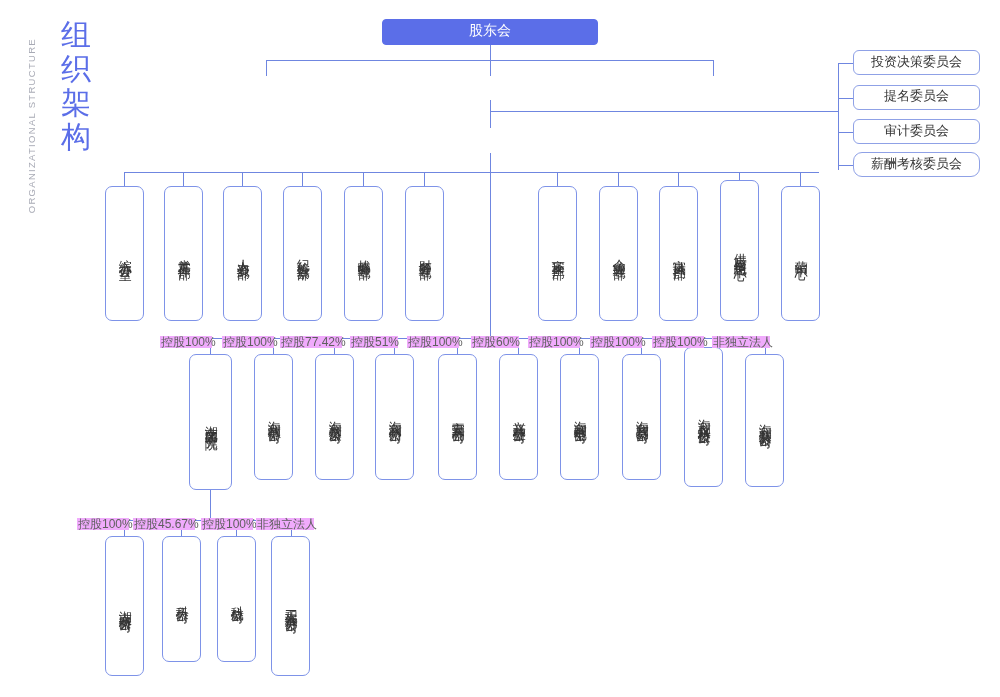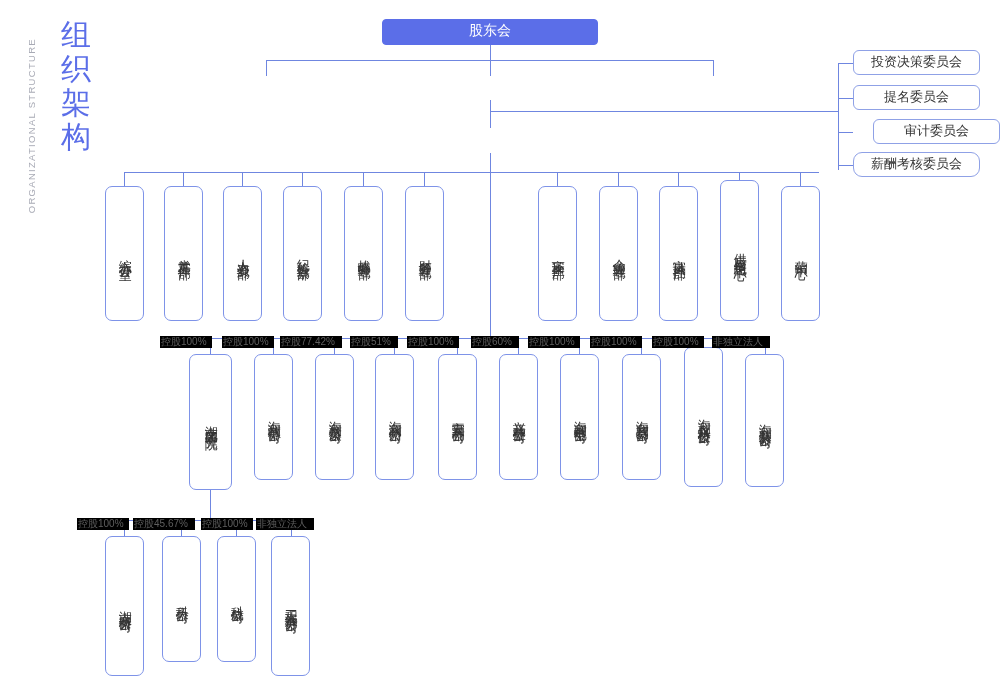--- a/index.html
+++ b/index.html
@@ -76,25 +76,25 @@
   }
 
   
   .ln { position:absolute; background:#6f86e0; z-index:1; }
   .lnh { height:1px; }
   .lnv { width:1px; }
 
   
   .pct {
     position:absolute;
-    font-size:10px;
+    font-size:12px;
     color:#5f5f5f;
     white-space:nowrap;
     z-index:4;
-    background:#000000;
+    background:#f0abfc;
     padding:0 1px;
     text-align:left;
     line-height:12px;
   }
 </style>
 </head>
 <body>
 
 <div id="root">
 
@@ -127,22 +127,22 @@
 
   <div class="ln lnh" style="left:210px; top:338px; width:555px;"></div>
 
   <div class="ln lnv" style="left:210px; top:490px; height:30px;"></div>
   <div class="ln lnh" style="left:124px; top:520px; width:167px;"></div>
 
   <div class="node filled" style="left:382px; top:19px; width:216px; height:26px;font-family:Liberation Mono, monospace;">股东会</div>
 
 
   <div class="node committee" style="left:853px; top:50px;  width:127px; height:25px;">投资决策委员会</div>
-  <div class="node committee" style="left:853px; top:85px;  width:127px; height:25px;">提名委员会</div>
-  <div class="node committee" style="left:853px; top:119px; width:127px; height:25px;margin-left:20px;">审计委员会</div>
+  <div class="node committee" style="left:853px; top:85px;  width:127px; height:25px;font-family:Liberation Mono, monospace;">提名委员会</div>
+  <div class="node committee" style="left:853px; top:119px; width:127px; height:25px;">审计委员会</div>
   <div class="node committee" style="left:853px; top:152px; width:127px; height:25px;border-radius:9px;">薪酬考核委员会</div>
 
 
   <div class="ln lnv" style="left:124px; top:172px; height:14px;"></div>
   <div class="node vert" style="left:105px; top:186px; width:39px; height:135px;">综合办公室</div>
 
   <div class="ln lnv" style="left:183px; top:172px; height:14px;"></div>
   <div class="node vert" style="left:164px; top:186px; width:39px; height:135px;">党群工作部</div>
 
   <div class="ln lnv" style="left:242px; top:172px; height:14px;"></div>

